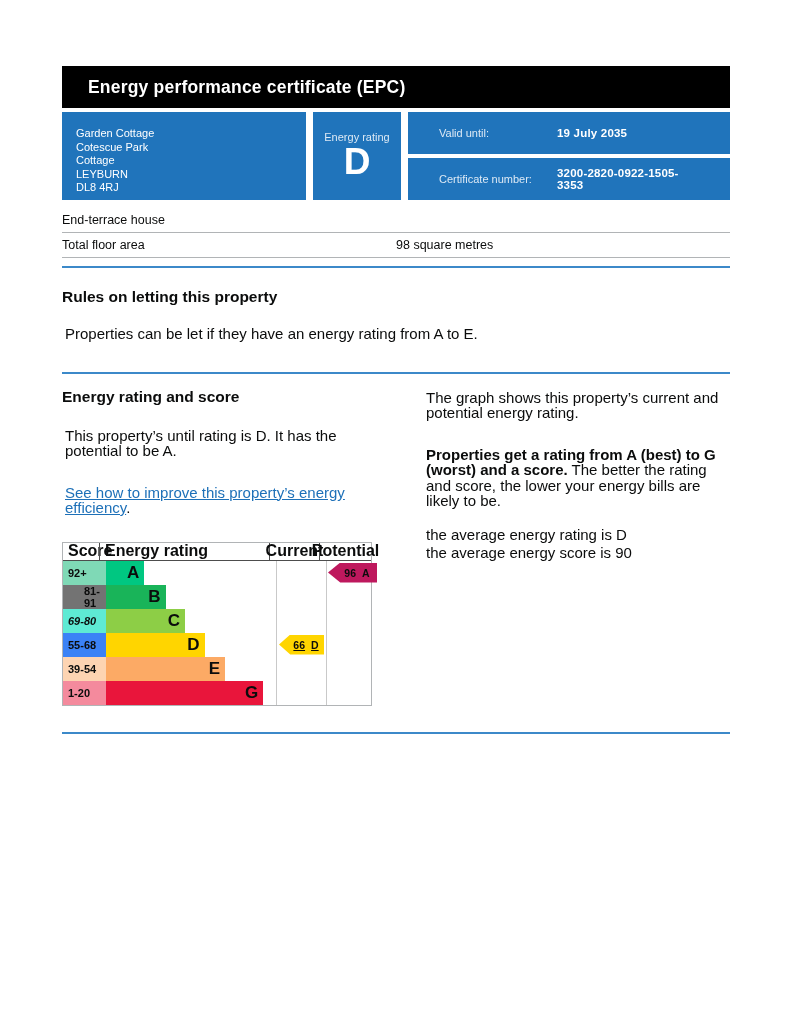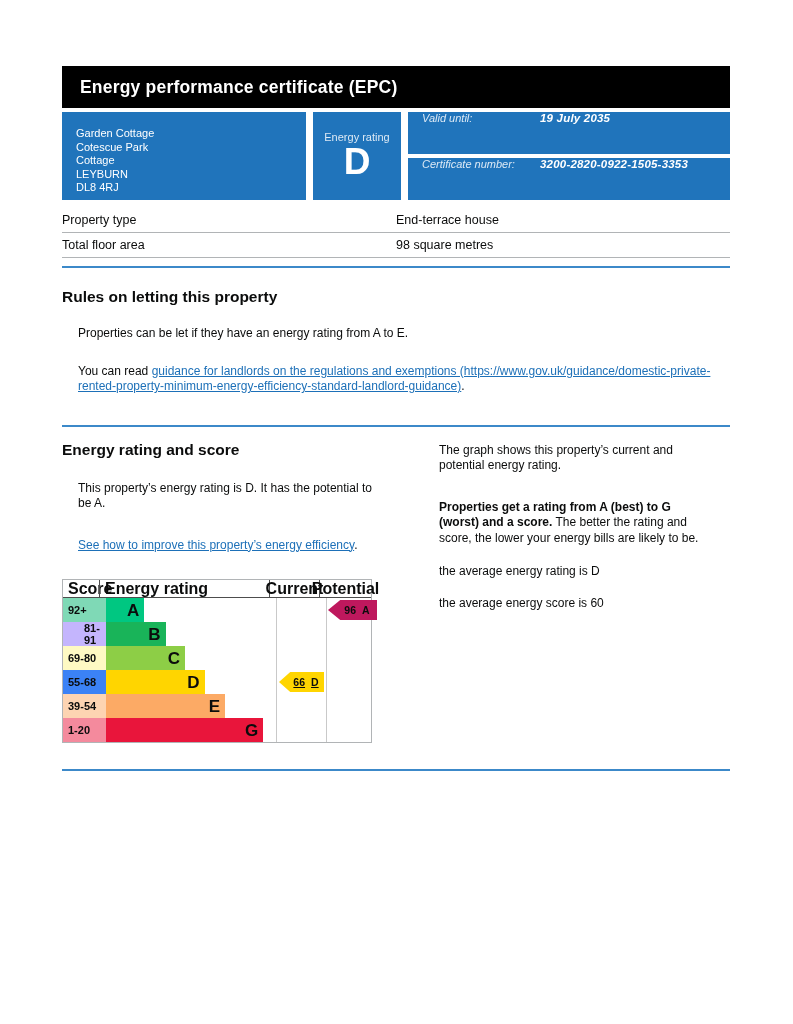--- a/index.html
+++ b/index.html
@@ -5,46 +5,46 @@
   * { box-sizing: border-box; }
   html,body { margin:0; padding:0; }
   body {
     width:793px; height:1024px; background:#ffffff; color:#0b0c0c;
     font-family:"Liberation Sans", sans-serif; position:relative; overflow:hidden;
   }
   .content { position:absolute; left:62px; top:66px; width:668px; }
 
   
   .doc-title { background:#000000; color:#ffffff; height:42px; display:flex; align-items:center; padding:0 14px; }
-  .doc-title h1 { margin:4px; font-size:17.5px; font-weight:bold; letter-spacing:.2px; }
+  .doc-title h1 { margin:12px; font-size:17.5px; font-weight:bold; letter-spacing:.2px; }
 
   
   .summary { display:flex; gap:7px; margin-top:4px; height:88px; }
   .bluebox { background:#2074bb; color:#ffffff; }
   .address-box { width:244px; padding:15px 14px; font-size:11px; line-height:13.5px; }
   .rating-box { width:88px; display:flex; flex-direction:column; align-items:center; justify-content:center; }
   .rating-box .lbl { font-size:11px; color:#dce9f5; }
   .rating-box .big { font-size:37px; font-weight:bold; line-height:38px; }
   .meta-col { flex:1; display:flex; flex-direction:column; gap:4px; }
-  .meta-box { flex:1; display:flex; align-items:flex-start; padding:0 14px;font-style:italic; }
+  .meta-box { flex:1; display:flex; align-items:center; padding:0 31px; }
   .meta-box .lbl { width:118px; font-size:11px; color:#dce9f5; flex:none; }
   .meta-box .val { font-size:11.5px; font-weight:bold; letter-spacing:.2px; }
 
   
   .prop-table { margin-top:8px; }
   .prop-row { display:flex; height:25px; align-items:center; border-bottom:1px solid #b1b4b6; font-size:12.5px; }
   .prop-row .c1 { width:50%; }
   .prop-row .c2 { width:50%; }
 
   hr.blue-rule { border:none; border-top:2px solid #3c89c9; margin:8px 0 0 0; }
   hr.rule-mid { margin-top:30px; }
   hr.rule-end { margin-top:26px; }
 
   h2.section-heading { margin:20px 0 0 0; font-size:15.5px; font-weight:bold; }
-  p { font-size:12px; line-height:15.5px; margin:16px; }
+  p { font-size:15px; line-height:15.5px; margin:3px; }
   a { color:#1d70b8; text-decoration:underline; cursor:pointer; }
 
   .rules p.first { margin-top:20px; }
   .rules p.second { margin-top:22px; }
 
   
   .two-col { display:flex; margin-top:14px; }
   .col-left { width:330px; flex:none; }
   .col-right { width:307px; margin-left:31px; flex:none; }
   .col-left .intro { margin-top:22px; }
@@ -106,45 +106,41 @@
       </div>
       <div class="bluebox meta-box">
         <span class="lbl">Certificate number:</span>
         <span class="val">3200-2820-0922-1505-3353</span>
       </div>
     </div>
   </div>
 
   <div class="prop-table">
     <div class="prop-row">
-      <div class="c1">Property type</div>
       <div class="c2">End-terrace house</div>
     </div>
     <div class="prop-row">
       <div class="c1">Total floor area</div>
       <div class="c2">98 square metres</div>
     </div>
   </div>
 
   <hr class="blue-rule">
 
   <div class="rules">
     <h2 class="section-heading">Rules on letting this property</h2>
     <p class="first">Properties can be let if they have an energy rating from A to E.</p>
-    <p class="second">
-      <span>You can read </span><a>guidance for landlords on the regulations and exemptions (https://www.gov.uk/guidance/domestic-private-rented-property-minimum-energy-efficiency-standard-landlord-guidance)</a><span>.</span>
-    </p>
   </div>
 
   <hr class="blue-rule rule-mid">
 
   <div class="two-col">
     <div class="col-left">
       <h2 class="section-heading" style="margin-top:0">Energy rating and score</h2>
-      <p class="intro">This property’s energy rating is D. It has the potential to be A.</p>
+      <p class="intro">This property’s until rating is D. It has the potential to be A.</p>
       <p class="improve">
         <a>See how to improve this property’s energy efficiency</a><span>.</span>
       </p>
 
       <div class="epc-chart">
         <div class="chart-header">
           <div class="h-score">Score</div>
           <div class="h-rating">Energy rating</div>
           <div class="h-current">Current</div>
           <div class="h-potential">Potential</div>
@@ -159,31 +155,31 @@
               </div>
               <div class="pointer-cell current-cell"></div>
               <div class="pointer-cell potential-cell">
                 <div class="arrow" style="background: #be185d;">
                   <span>96</span>
                   <span>A</span>
                 </div>
               </div>
             </div>
             <div class="chart-row">
-              <div class="score-cell" style="background: #c4b5fd; padding-left: 21px;">81-91</div>
+              <div class="score-cell" style="background: #737373; padding-left: 21px;">81-91</div>
               <div class="rating-cell">
                 <div class="band-bar" style="width: 35%; background: rgb(25, 180, 89);">
                   <span class="band-letter">B</span>
                 </div>
               </div>
               <div class="pointer-cell current-cell"></div>
               <div class="pointer-cell potential-cell"></div>
             </div>
             <div class="chart-row">
-              <div class="score-cell" style="background: #fef9c3;">69-80</div>
+              <div class="score-cell" style="background: #5eead4; font-style: italic;">69-80</div>
               <div class="rating-cell">
                 <div class="band-bar" style="width: 46.5%; background: rgb(141, 206, 70);">
                   <span class="band-letter">C</span>
                 </div>
               </div>
               <div class="pointer-cell current-cell"></div>
               <div class="pointer-cell potential-cell"></div>
             </div>
             <div class="chart-row">
               <div class="score-cell" style="background: #3b82f6;">55-68</div>
@@ -223,19 +219,19 @@
           </div>
       </div>
     </div>
 
     <div class="col-right">
       <p class="p1">The graph shows this property’s current and potential energy rating.</p>
       <p class="p2">
         <strong>Properties get a rating from A (best) to G (worst) and a score.</strong><span> The better the rating and score, the lower your energy bills are likely to be.</span>
       </p>
       <p class="p4">the average energy rating is D</p>
-      <p class="p5">the average energy score is 60</p>
+      <p class="p5">the average energy score is 90</p>
     </div>
   </div>
 
   <hr class="blue-rule rule-end">
 
 </div>
 
 </body></html>

